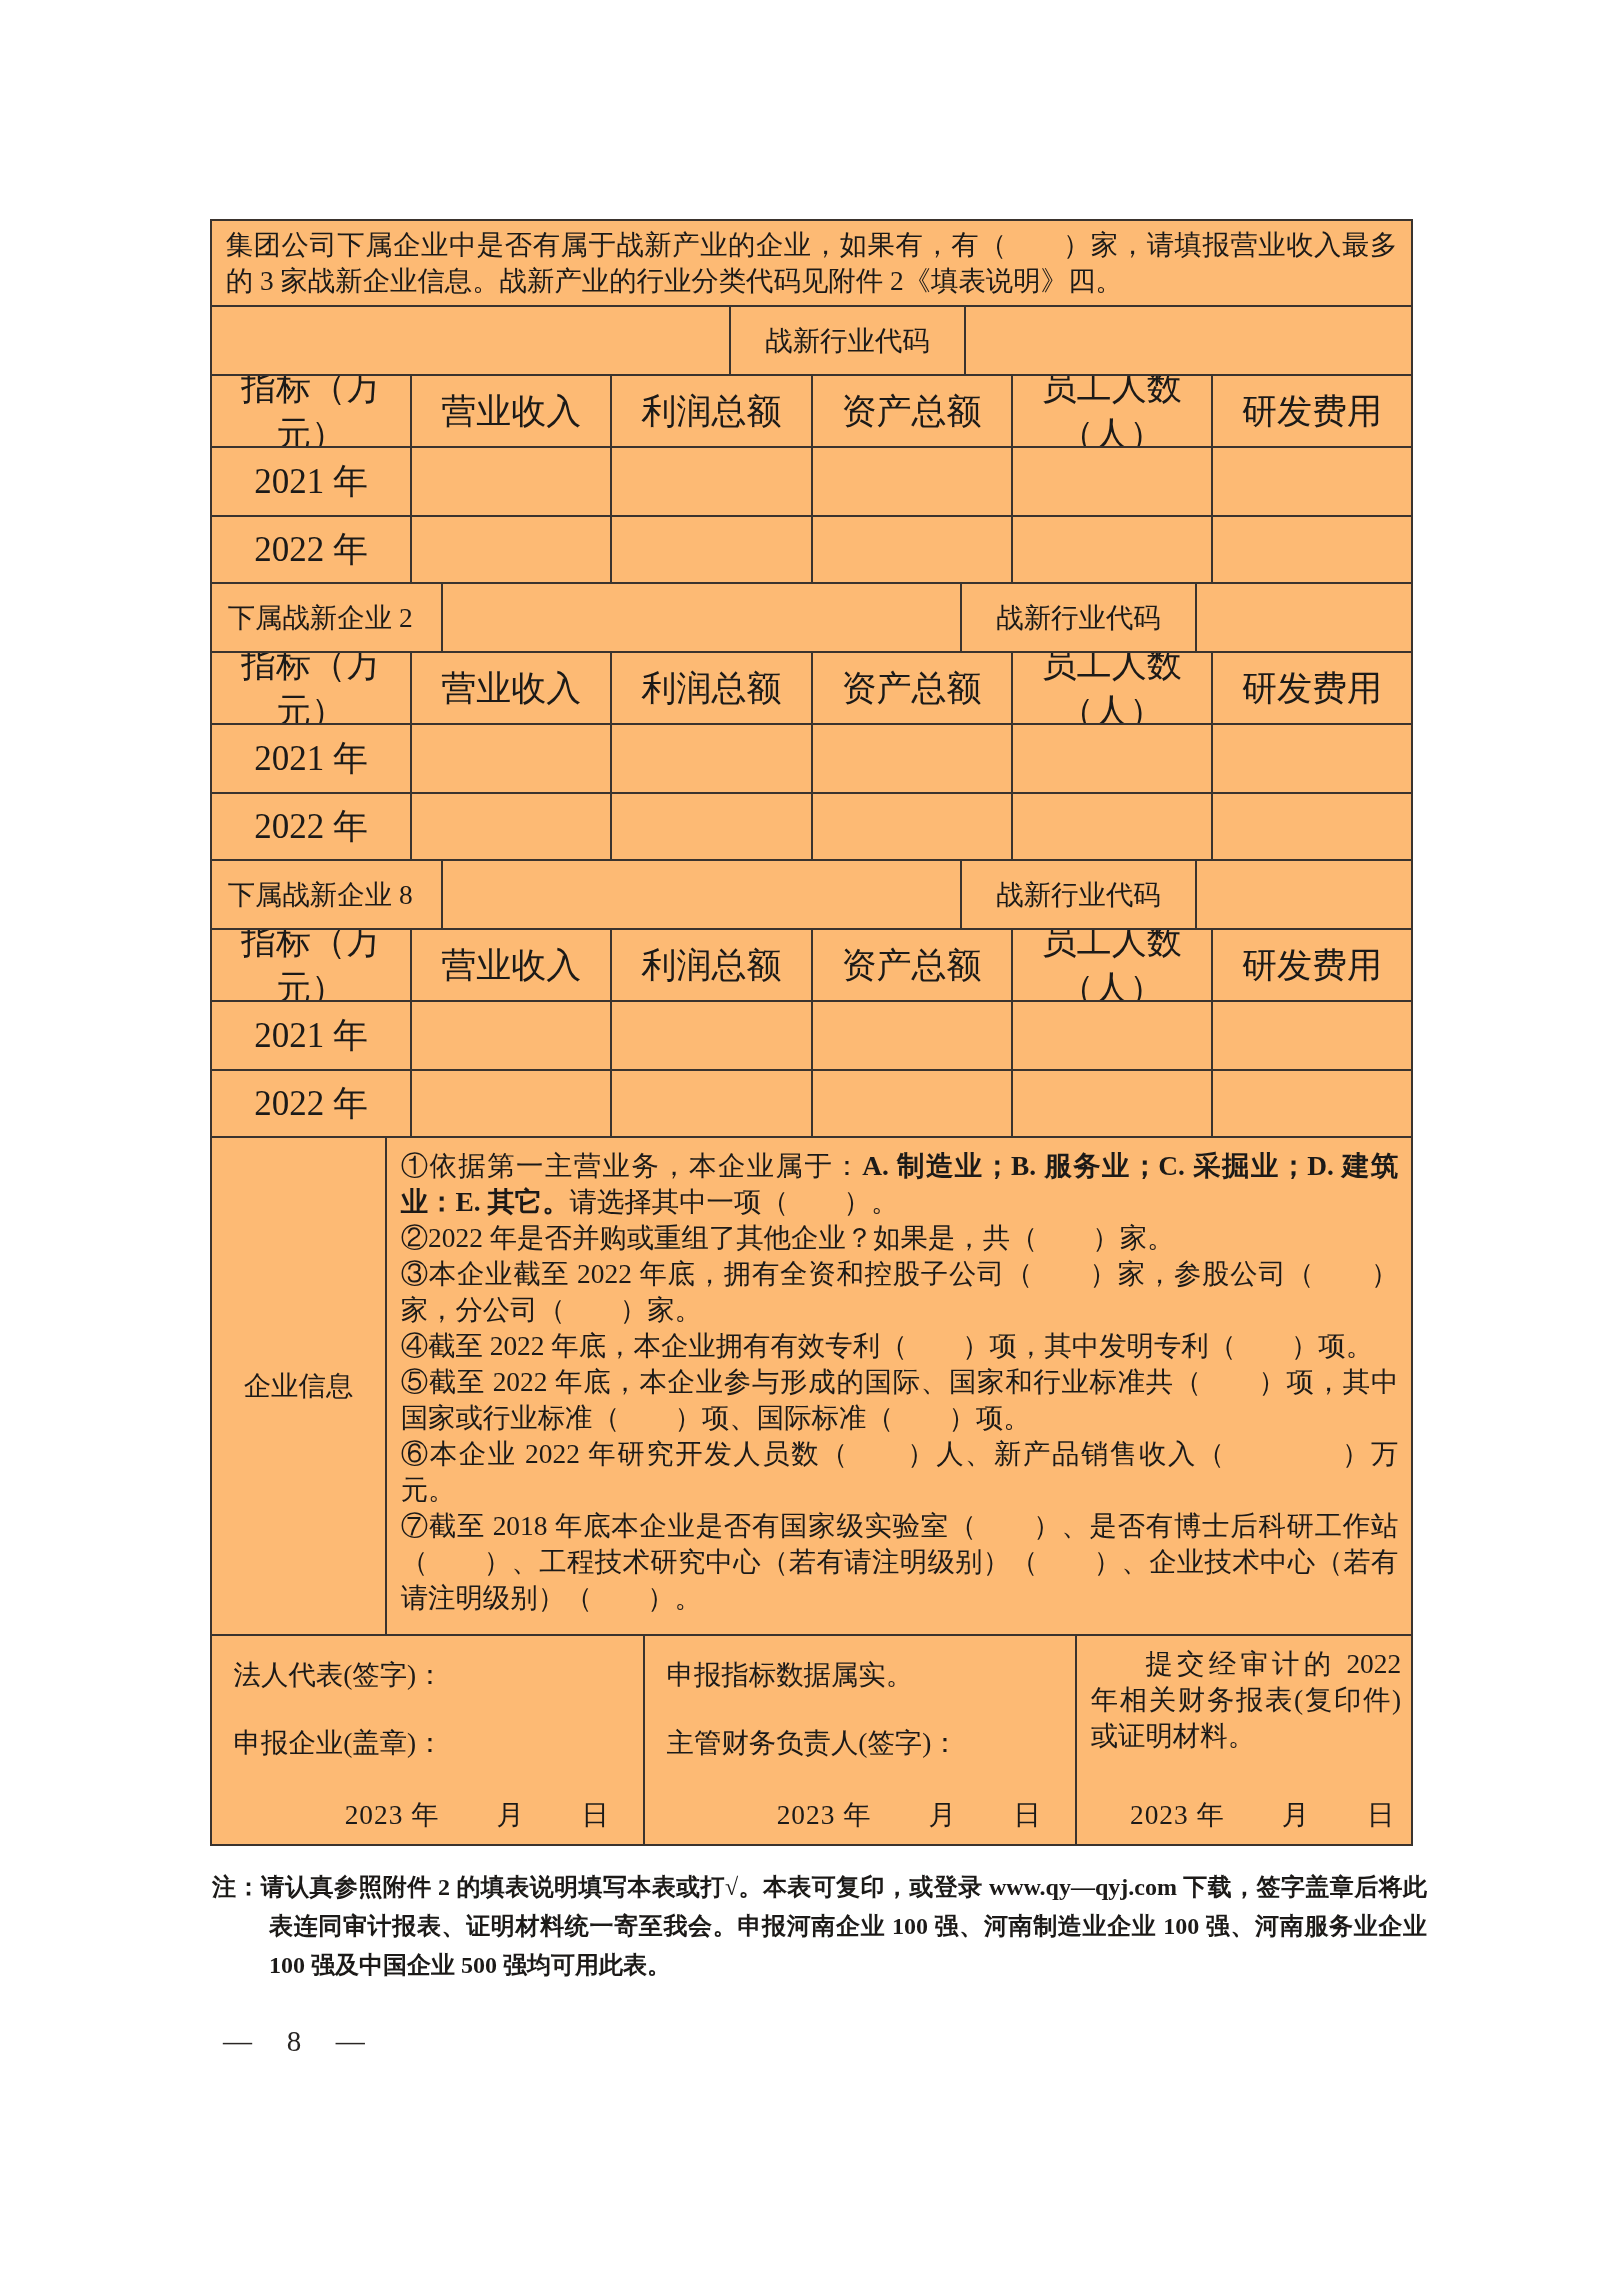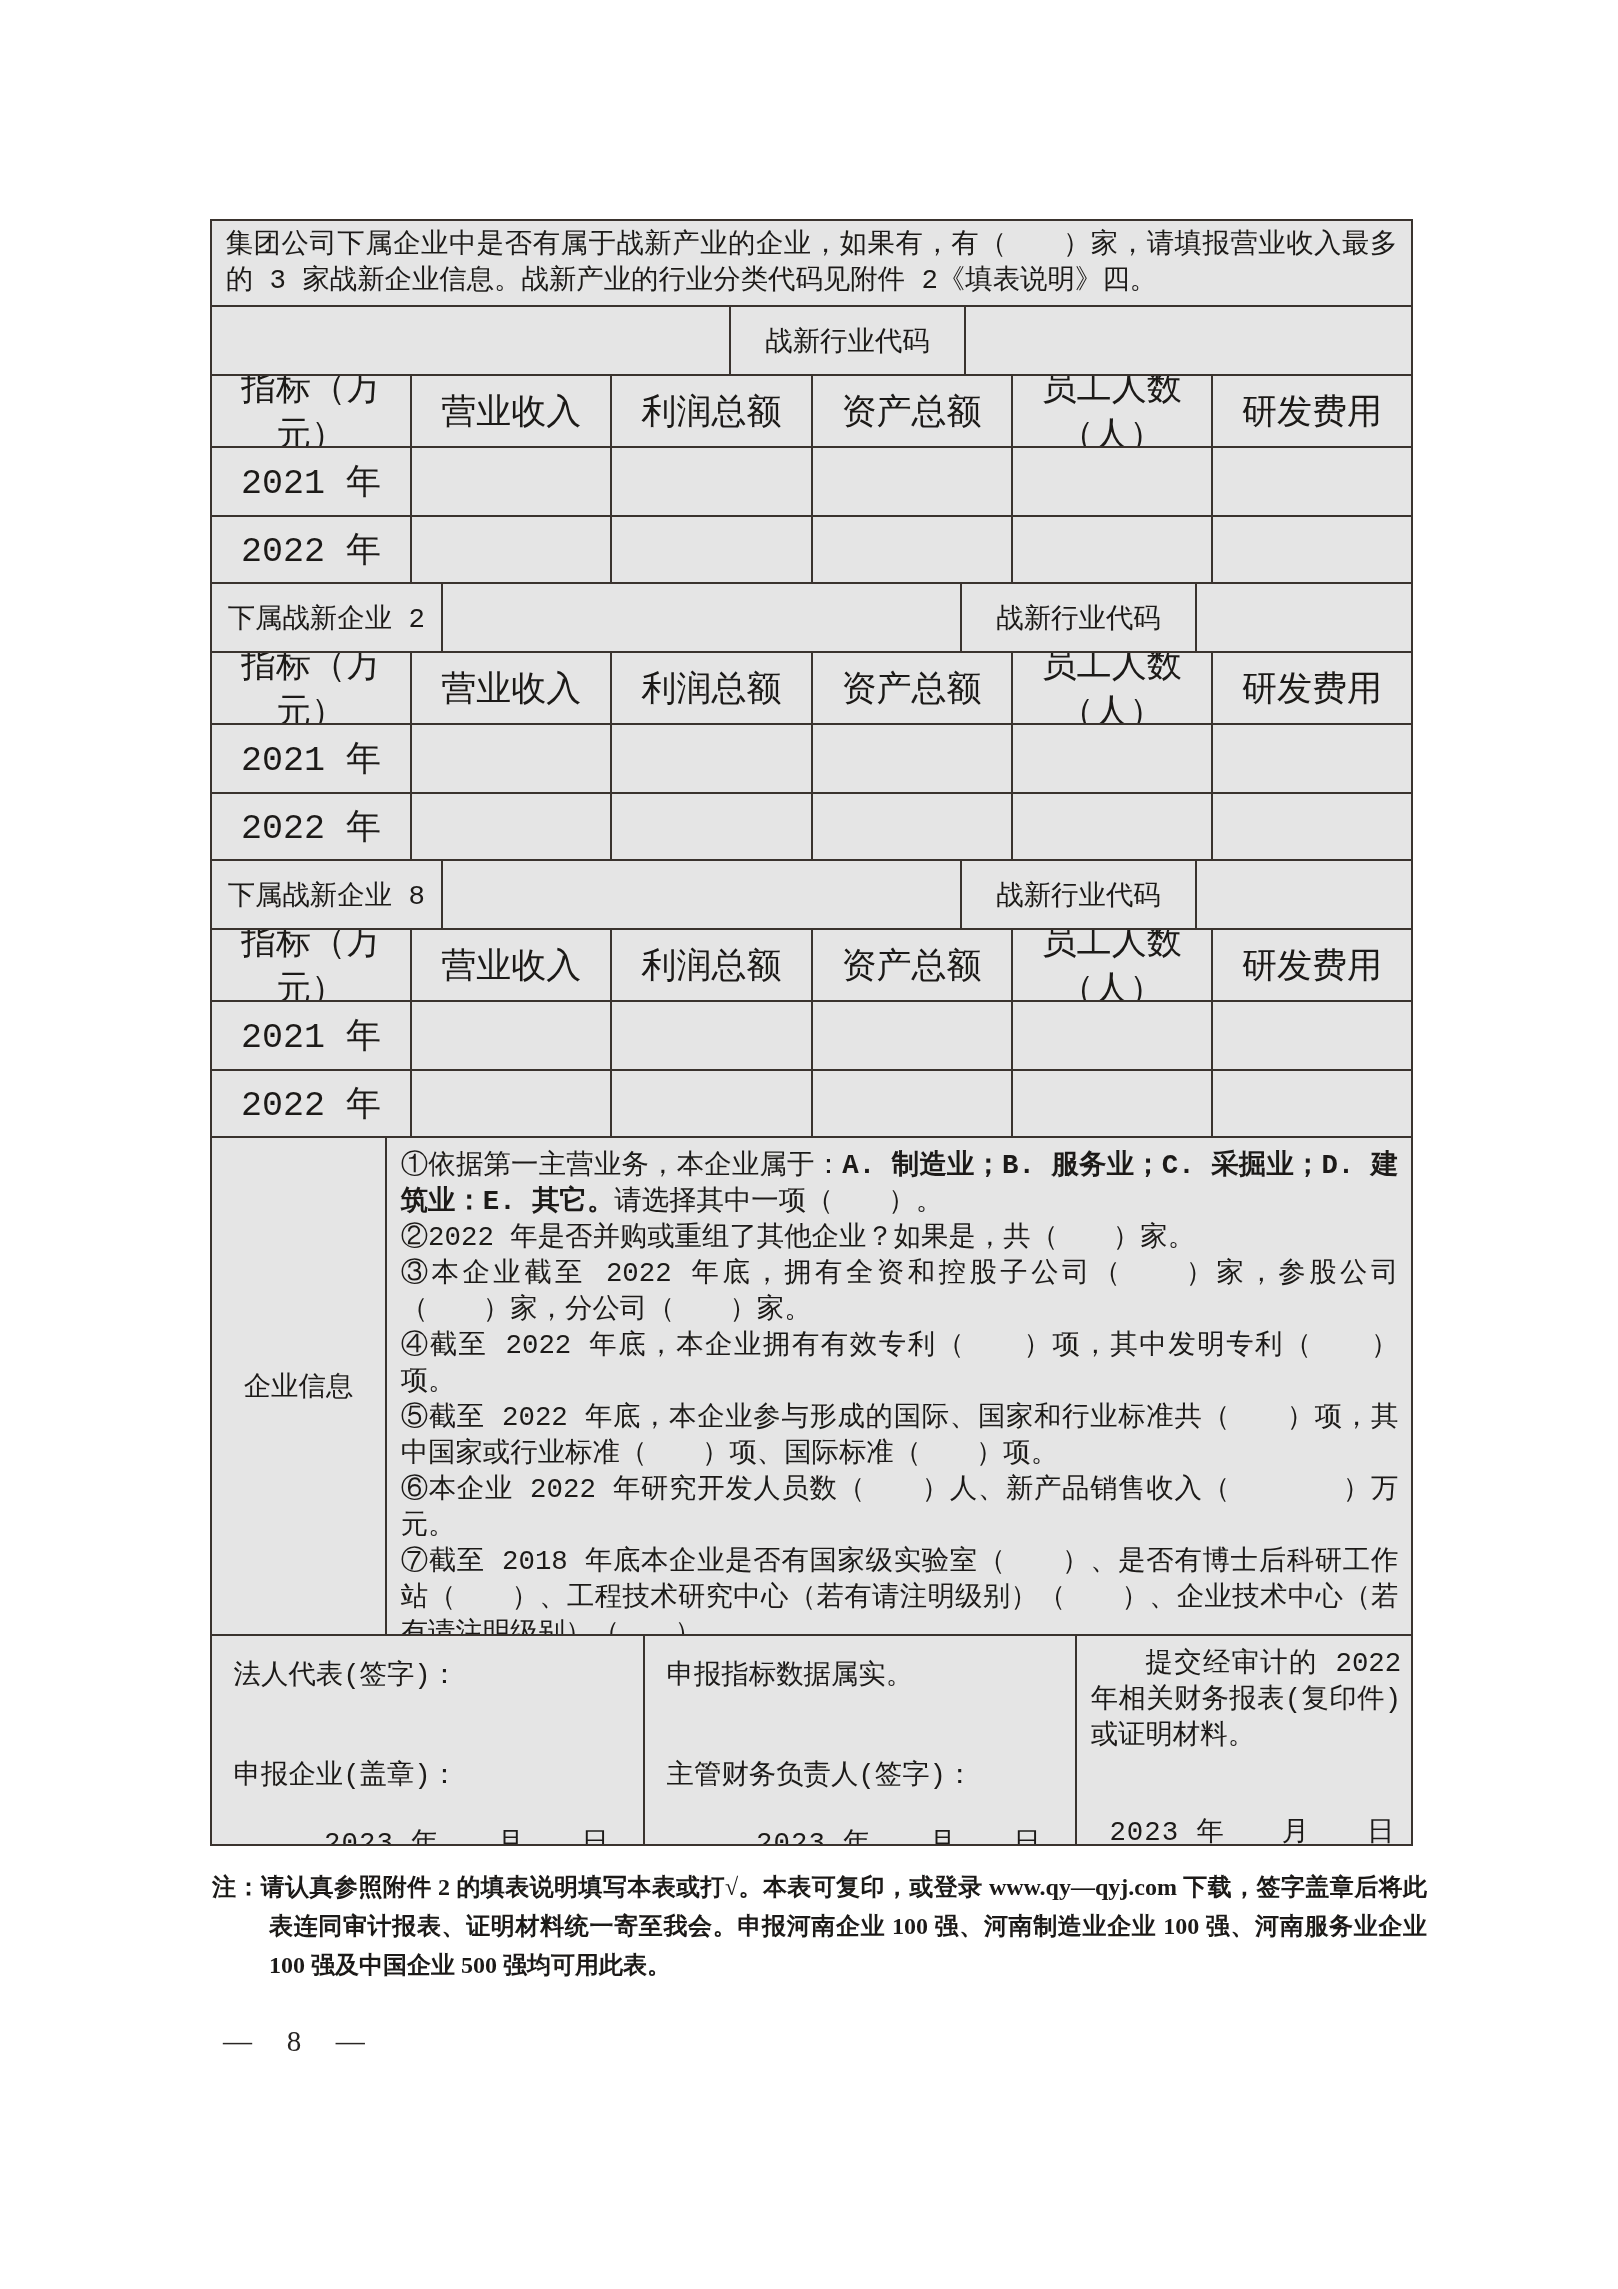--- a/index.html
+++ b/index.html
@@ -4,22 +4,22 @@
 <style>
   html,body{margin:0;padding:0;}
   body{
     width:1618px;height:2290px;position:relative;background:#ffffff;
     font-family:"Liberation Serif","DejaVu Serif",serif;
     color:#1c1a18;
     -webkit-font-smoothing:antialiased;
   }
   .form-table{
     position:absolute;left:210px;top:219px;width:1203px;height:1627px;
-    border:2.9px solid #3a332e;box-sizing:border-box;background:#e5e5e5;
-    display:flex;flex-direction:column;overflow:hidden;font-family:Liberation Mono, monospace;
+    border:2.9px solid #3a332e;box-sizing:border-box;background:#fdba74;
+    display:flex;flex-direction:column;overflow:hidden;
   }
   .row{display:flex;box-sizing:border-box;border-bottom:2px solid #3a332e;flex:0 0 auto;}
   .row:last-child{border-bottom:none;}
   .cell{box-sizing:border-box;border-right:2px solid #3a332e;display:flex;align-items:center;overflow:hidden;}
   .cell:last-child{border-right:none;}
 
   .intro-row{height:86px;}
   .intro-cell{width:100%;padding:3.9px 13.7px;font-size:27.4px;line-height:36px;align-items:center;}
   .intro-cell .txt{display:block;text-align:justify;}
 
@@ -35,21 +35,21 @@
   .d2-row{height:67px;}
   .grid-row .cell{flex:1;justify-content:center;text-align:center;}
 
   .info-row{height:498px;font-size:27.4px;}
   .info-label{width:175px;justify-content:center;}
   .info-content{flex:1;display:block;padding:9.8px 12.7px 5.9px 13.7px;line-height:36px;}
   .info-content p{margin:0;text-align:justify;}
   .b{font-weight:bold;}
 
   .sig-row{height:211px;font-size:27.4px;}
-  .sig-cell{display:flex;flex-direction:column;align-items:stretch;padding:15.7px 0 13.7px 0;gap:32px;}
+  .sig-cell{display:flex;flex-direction:column;align-items:stretch;padding:15.7px 0 13.7px 0;}
   .sig-c1{width:433px;}
   .sig-c2{width:432px;}
   .sig-c3{flex:1;}
   .sig-line{padding-left:21.6px;line-height:33px;}
   .sig-l1{margin-top:7.8px;}
   .sig-l2{margin-top:35px;}
   .sig-date{margin-top:auto;text-align:right;padding-right:33px;letter-spacing:1px;}
   .sig-c3 .sig-para{padding:0 9.8px 0 13.7px;line-height:36px;text-indent:2em;text-align:justify;margin-top:-5.9px;}
   .sig-c3 .sig-date{padding-right:15.7px;}
 

